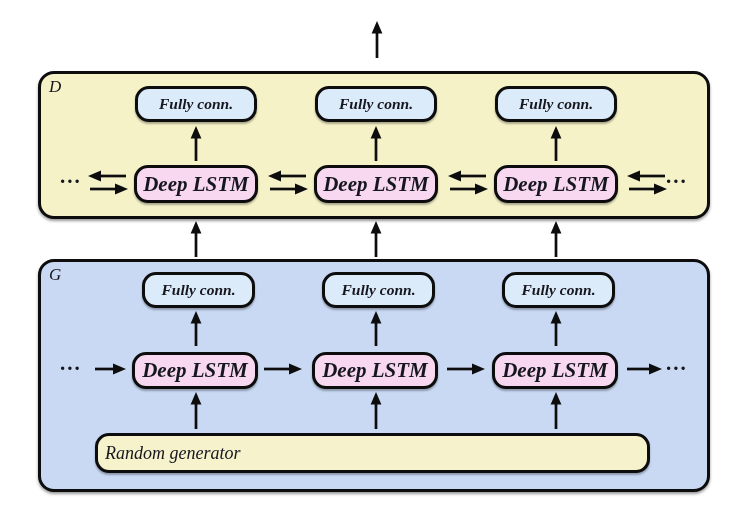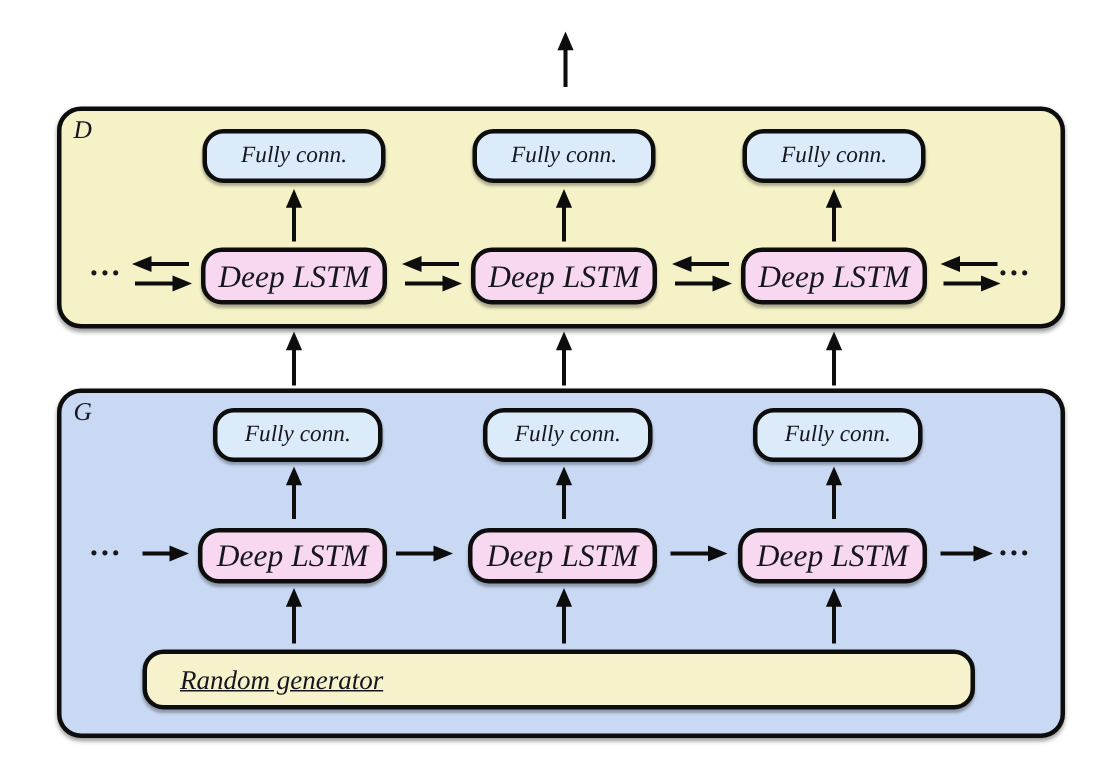--- a/index.html
+++ b/index.html
@@ -10,37 +10,37 @@
   .block{
     position:absolute;box-sizing:border-box;border:3px solid var(--border,#0d0d0d);
     border-radius:16px;box-shadow:0 2px 3px rgba(0,0,0,.40);
   }
   .block-d{left:38px;top:71px;width:672px;height:148px;background:var(--discriminator-fill,#f5f2c8);}
   .block-g{left:38px;top:259px;width:672px;height:233px;background:var(--generator-fill,#c9d9f4);}
   .blk-label{position:absolute;left:8px;top:3px;font-style:italic;font-size:17px;}
   .box{
     position:absolute;box-sizing:border-box;border:3px solid var(--border,#0d0d0d);
     border-radius:14px;display:flex;align-items:center;justify-content:center;
-    font-style:italic;box-shadow:0 2px 2px rgba(0,0,0,.30);
+    font-style:italic;box-shadow:0 2px 2px rgba(0,0,0,.30);font-weight:bold;
   }
   .fc{background:var(--fully-conn-fill,#dcebfa);font-size:15.5px;}
   .lstm{background:var(--lstm-fill,#f7d8f0);font-size:21px;}
   .block-d .fc{width:122px;height:36px;top:12px;}
   .block-d .fc.c1{left:94px}.block-d .fc.c2{left:274px}.block-d .fc.c3{left:454px}
   .block-d .lstm{width:124px;height:38px;top:91px;}
   .block-d .lstm.c1{left:93px}.block-d .lstm.c2{left:273px}.block-d .lstm.c3{left:453px}
   .block-g .fc{width:113px;height:36px;top:10px;}
   .block-g .fc.c1{left:101px}.block-g .fc.c2{left:281px}.block-g .fc.c3{left:461px}
   .block-g .lstm{width:126px;height:37px;top:90px;}
   .block-g .lstm.c1{left:91px}.block-g .lstm.c2{left:271px}.block-g .lstm.c3{left:451px}
   .random{
     position:absolute;left:54px;top:171px;width:555px;height:40px;box-sizing:border-box;
     border:3px solid var(--border,#0d0d0d);border-radius:14px;
     background:var(--random-fill,#f6f3cc);display:flex;align-items:center;
-    padding-left:22px;font-style:italic;font-size:18px;box-shadow:0 2px 2px rgba(0,0,0,.30);text-decoration:underline;
+    padding-left:7px;font-style:italic;font-size:18px;box-shadow:0 2px 2px rgba(0,0,0,.30);
   }
   .dots{
     position:absolute;font-size:21px;line-height:22px;font-weight:700;letter-spacing:2px;
   }
   .block-d .dots{top:91px;}
   .block-g .dots{top:90px;}
   .dots.left{left:19px}.dots.right{left:625px}
   svg.arrows{position:absolute;left:0;top:0;z-index:10;pointer-events:none;}
   svg.arrows line{stroke:var(--border,#0d0d0d);stroke-width:2.7px;}
   svg.arrows polygon{fill:var(--border,#0d0d0d);}

